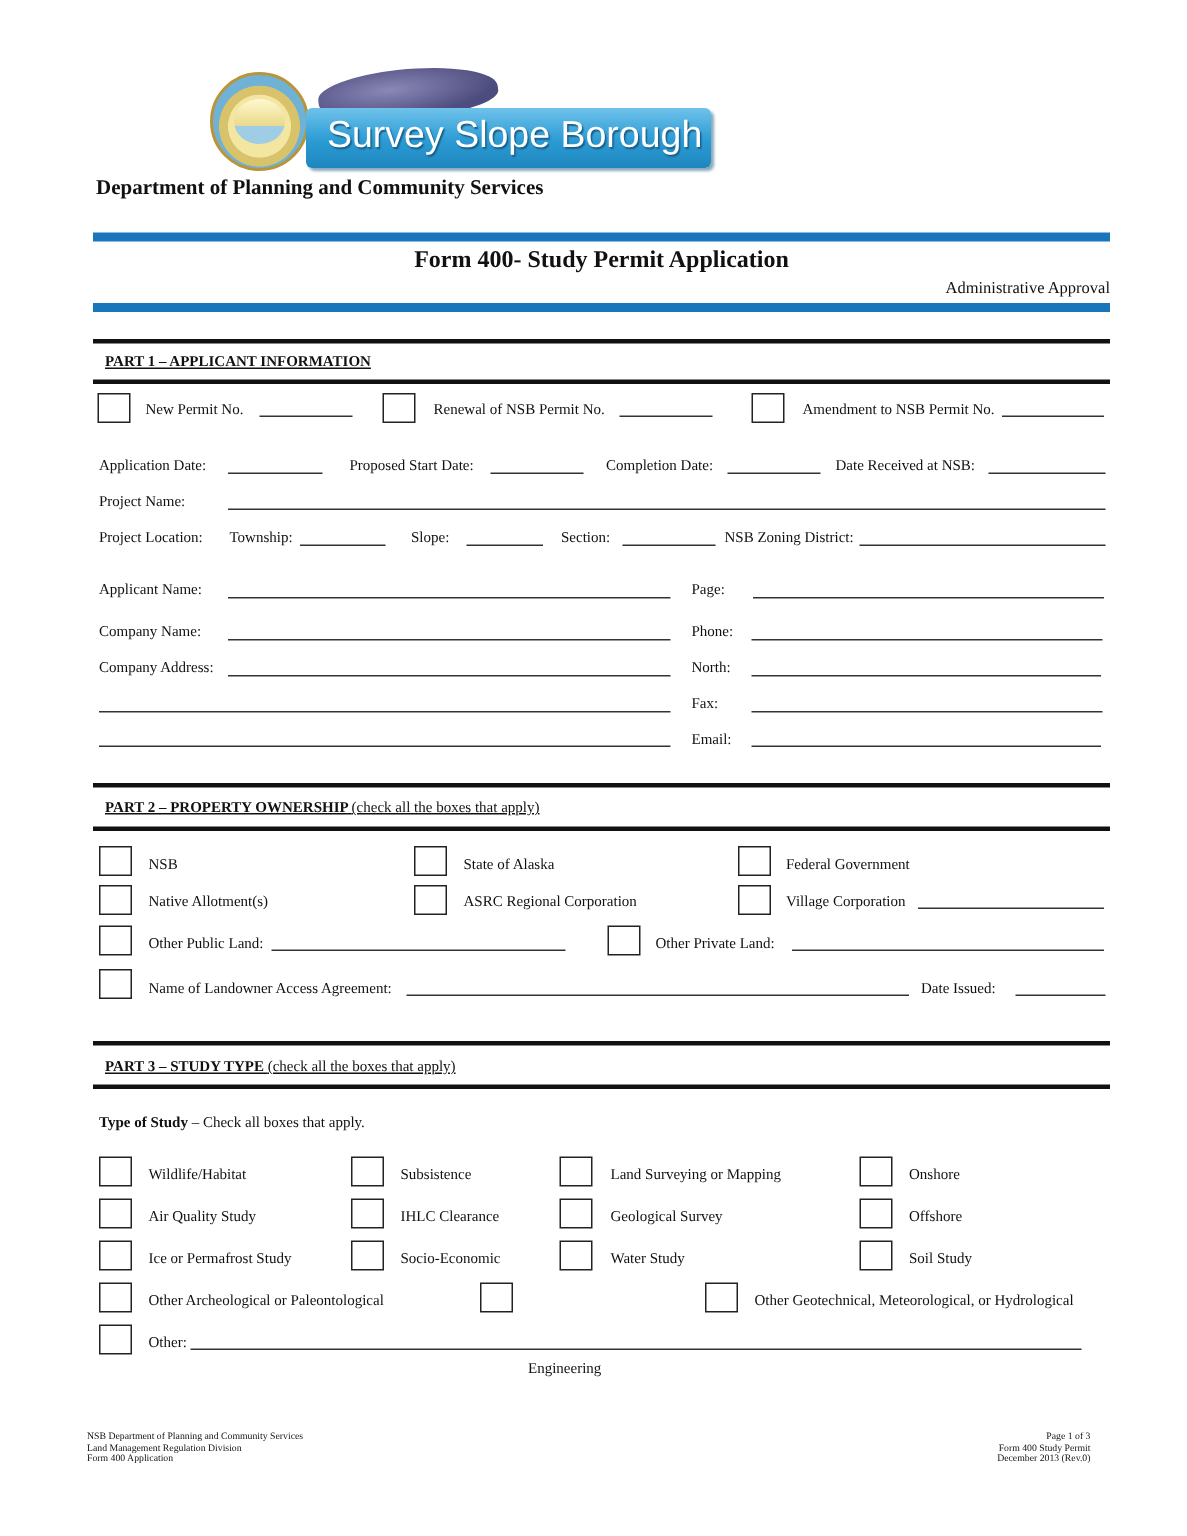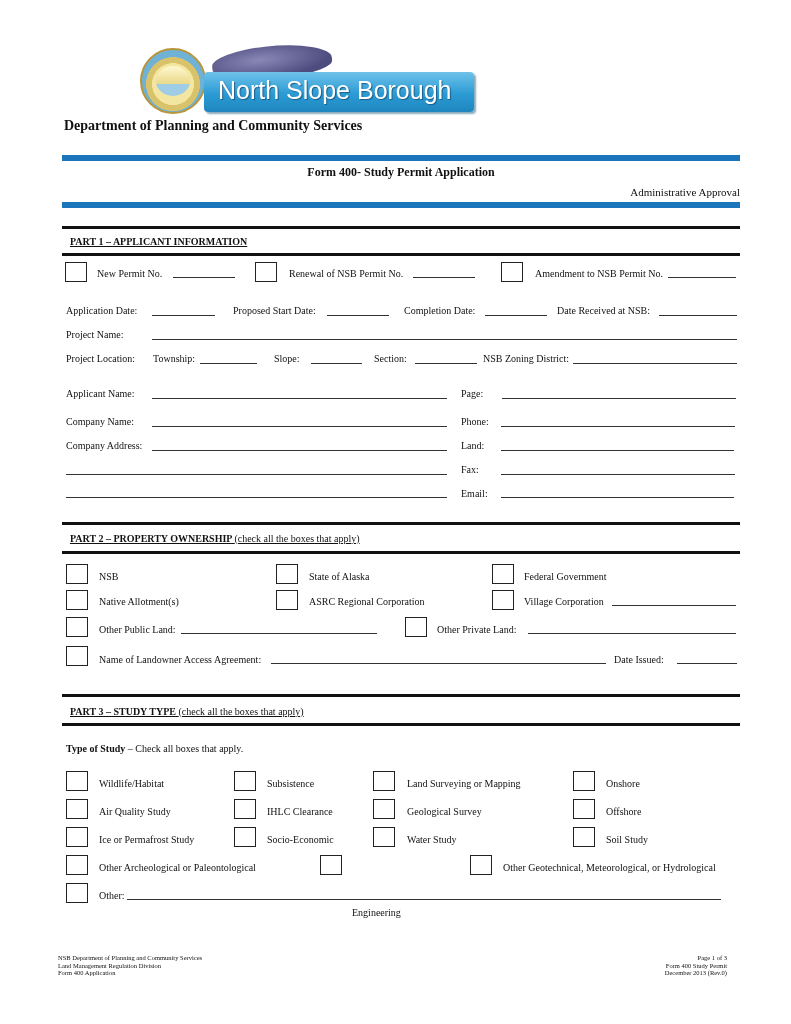--- a/index.html
+++ b/index.html
@@ -12,40 +12,40 @@
   .seal-inner { position:absolute; left:14px; top:16px; width:34px; height:30px; border-radius:50%;
           background:linear-gradient(#fff8d0, #e9d98a 60%, #9fcde6 61%); }
   .whale { left:212px; top:46px; width:120px; height:32px; border-radius:50% 60% 40% 50%;
           background:radial-gradient(ellipse at 40% 40%, #8a88b6, #4d4c7e 70%); transform:rotate(-6deg); }
   .banner { left:204px; top:72px; width:270px; height:40px; border-radius:4px;
           background:linear-gradient(#6fc2ea, #2b9bd4 55%, #1f86be); box-shadow:2px 2px 2px #8ab; }
   .banner-text { left:218px; top:76px; font-family:"Liberation Sans", sans-serif; font-size:25px; color:#fff;
           text-shadow:1px 1px 1px #1a5d86; white-space:nowrap; }
   .dept { left:64px; top:118px; font-weight:bold; font-size:14px; }
   .blue-bar { left:62px; width:678px; height:6px; background:#1b75bb; }
-  .title { left:62px; width:678px; top:165px; text-align:center; font-weight:bold; font-size:12px; }
+  .title { left:62px; width:678px; top:165px; text-align:center; font-weight:bold; font-size:16px; }
   .subtitle { left:62px; width:678px; top:186px; text-align:right; font-size:11px; }
   .rule { left:62px; width:678px; height:3px; background:#111; }
   .part-h { left:70px; font-weight:bold; font-size:10px;text-decoration:underline; }
   .part-h .nb { font-weight:normal; }
   .cb { width:22px; height:20px; border:1.5px solid #222; box-sizing:border-box; background:#fff; cursor:pointer; }
   .lbl { font-size:10px; white-space:nowrap; }
   .line { height:0; border-bottom:1px solid #333; }
   .foot { font-size:6.5px; line-height:7.5px; }
   .foot-r { text-align:right; }
 </style>
 </head>
 <body>
 
 <div class="abs seal">
     <div class="seal-inner"></div>
   </div>
 <div class="abs whale"></div>
 <div class="abs banner"></div>
-<div class="abs banner-text">North Slope Borough</div>
+<div class="abs banner-text">Survey Slope Borough</div>
 <div class="abs dept">Department of Planning and Community Services</div>
 
 <div class="abs blue-bar" style="top:155px"></div>
 <div class="abs title">Form 400- Study Permit Application</div>
 <div class="abs subtitle">Administrative Approval</div>
 <div class="abs blue-bar" style="top:202px"></div>
 
 <div class="abs rule" style="top:226px"></div>
 <div class="abs part-h" style="top:236px">PART 1 – APPLICANT INFORMATION</div>
 <div class="abs rule" style="top:253px"></div>
@@ -89,21 +89,21 @@
 <div class="abs lbl" style="left:461px;top:388px">Page:</div>
 <div class="abs line" style="left:502px;top:398px;width:234px"></div>
 
 <div class="abs lbl" style="left:66px;top:416px">Company Name:</div>
 <div class="abs line" style="left:152px;top:426px;width:295px"></div>
 <div class="abs lbl" style="left:461px;top:416px">Phone:</div>
 <div class="abs line" style="left:501px;top:426px;width:234px"></div>
 
 <div class="abs lbl" style="left:66px;top:440px">Company Address:</div>
 <div class="abs line" style="left:152px;top:450px;width:295px"></div>
-<div class="abs lbl" style="left:461px;top:440px">Land:</div>
+<div class="abs lbl" style="left:461px;top:440px">North:</div>
 <div class="abs line" style="left:501px;top:450px;width:233px"></div>
 
 <div class="abs line" style="left:66px;top:474px;width:381px"></div>
 <div class="abs lbl" style="left:461px;top:464px">Fax:</div>
 <div class="abs line" style="left:501px;top:474px;width:234px"></div>
 
 <div class="abs line" style="left:66px;top:497px;width:381px"></div>
 <div class="abs lbl" style="left:461px;top:488px">Email:</div>
 <div class="abs line" style="left:501px;top:497px;width:233px"></div>
 

